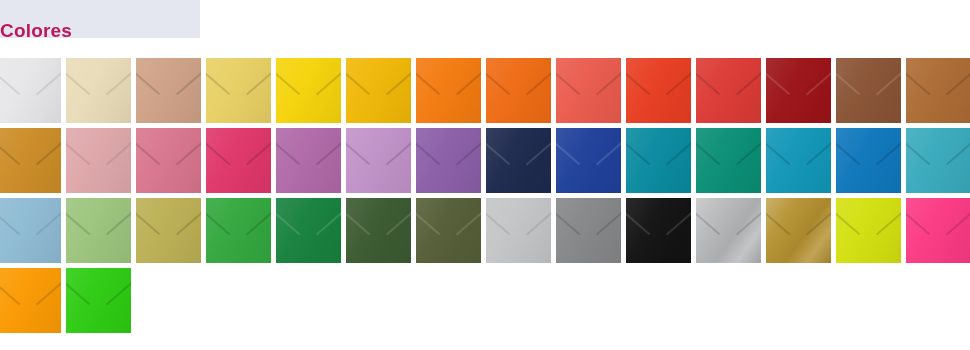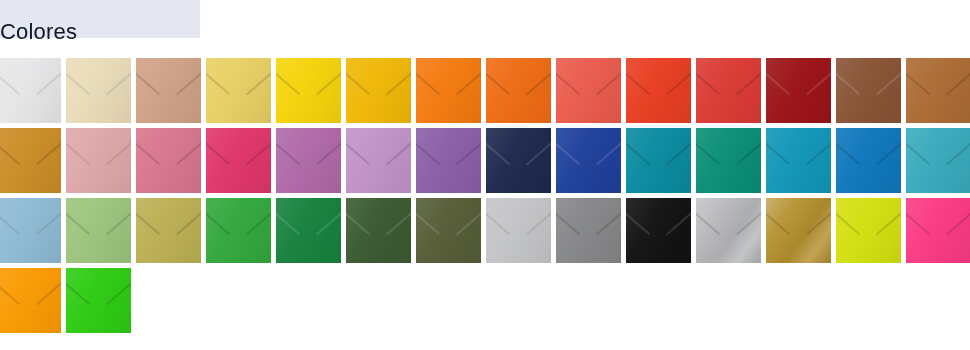--- a/index.html
+++ b/index.html
@@ -21,24 +21,24 @@
     left: 0;
     top: 0;
     width: 200px;
     height: 38px;
     background: #e4e6f0;
   }
   #section-title {
     position: absolute;
     left: 0px;
     top: 21px;
-    font-size: 22px;
-    font-weight: 400;
+    font-size: 19px;
+    font-weight: 700;
     letter-spacing: 0.2px;
-    color: #0f172a;
+    color: #be185d;
     white-space: nowrap;
     line-height: 1;
   }
 
   
   #swatch-grid {
     position: absolute;
     left: 0px;
     top: 58px;
     width: 1010px;

